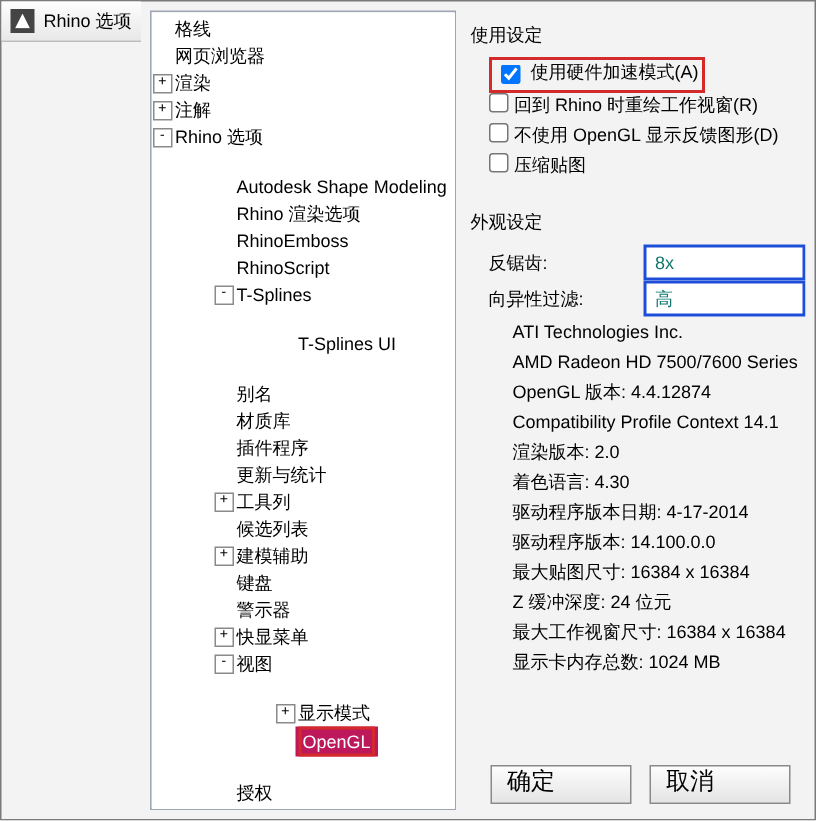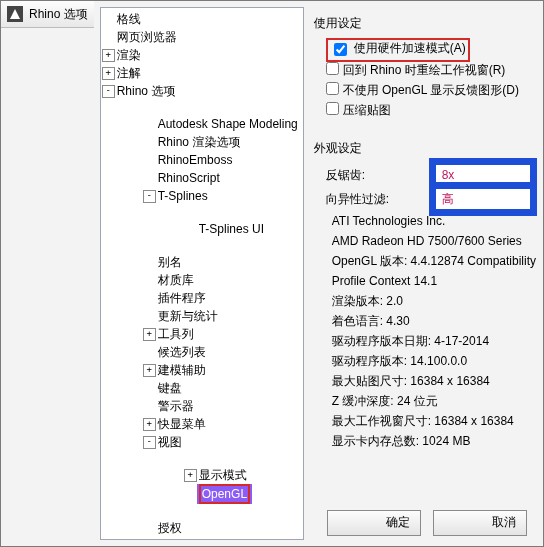--- a/index.html
+++ b/index.html
@@ -8,35 +8,35 @@
 .titlebar .icon{width:16px;height:16px;background:#444;position:relative}
 .titlebar .icon::after{content:"";position:absolute;inset:3px;background:#fff;clip-path:polygon(50% 0,100% 100%,0 100%)}
 .titlebar .title{font-size:12px}
 .body{flex:1;display:flex;padding:6px;gap:4px;overflow:hidden}
 .tree-pane{width:204px;height:100%;border:1px solid #9da6b2;background:#fff;overflow:auto;box-sizing:border-box}
 .tree{list-style:none;margin:0;padding:2px 0}
 .tree li{white-space:nowrap;position:relative;padding-left:14px}
 .tree li .lbl{display:inline-block;padding:0 2px;line-height:18px;cursor:default}
 .tree li .exp{position:absolute;left:1px;top:3px;width:11px;height:11px;border:1px solid #8a8a8a;background:#fff;font-size:9px;line-height:9px;text-align:center;font-family:monospace;cursor:pointer}
 .tree ul{list-style:none;margin:15px;padding-left:12px}
-.sel .lbl{background:#8b5cf6;color:#fff}
+.sel .lbl{background:#be185d;color:#fff}
 .hlBox{border:2px solid #d42a2a;display:inline-block;padding:0 1px;line-height:16px}
 .right{flex:1;overflow:auto;padding:4px 0 0 0}
 .group-title{margin:4px 0 6px 6px}
 .checks{margin-left:18px}
 .chk{display:flex;align-items:flex-start;gap:4px;height:20px}
 .chk input{margin:0}
 .chkHL{border:2px solid #d42a2a;padding:0 2px;display:inline-flex;align-items:flex-start;gap:4px;height:20px}
 .settings{margin-left:18px}
 .row{display:flex;align-items:center;height:24px;gap:23px}
 .row .rlabel{width:80px}
-.row .rval{flex:1;border:7px solid #1d4ed8;background:#fff;height:20px;line-height:20px;padding:0 6px;color:#be185d}
-.info{margin-left:24px;line-height:20px}
+.row .rval{flex:1;border:2px solid #1d4ed8;background:#fff;height:20px;line-height:20px;padding:0 6px;color:#0f766e}
+.info{margin-left:34px;line-height:20px}
 .buttons{position:absolute;right:16px;bottom:10px;display:flex;gap:12px}
-.btn{min-width:72px;height:24px;border:1px solid #8a8a8a;background:linear-gradient(#fdfdfd,#e4e4e4);text-align:right;line-height:22px;cursor:pointer;font-size:12px;padding:0 10px}
+.btn{min-width:72px;height:24px;border:1px solid #8a8a8a;background:linear-gradient(#fdfdfd,#e4e4e4);text-align:left;line-height:22px;cursor:pointer;font-size:16px;padding:0 10px}
 .window{position:relative}
 </style>
 </head>
 <body>
 
 <div class="window">
   <div class="titlebar">
     <span class="icon"></span>
     <span class="title">Rhino 选项</span>
   </div>

